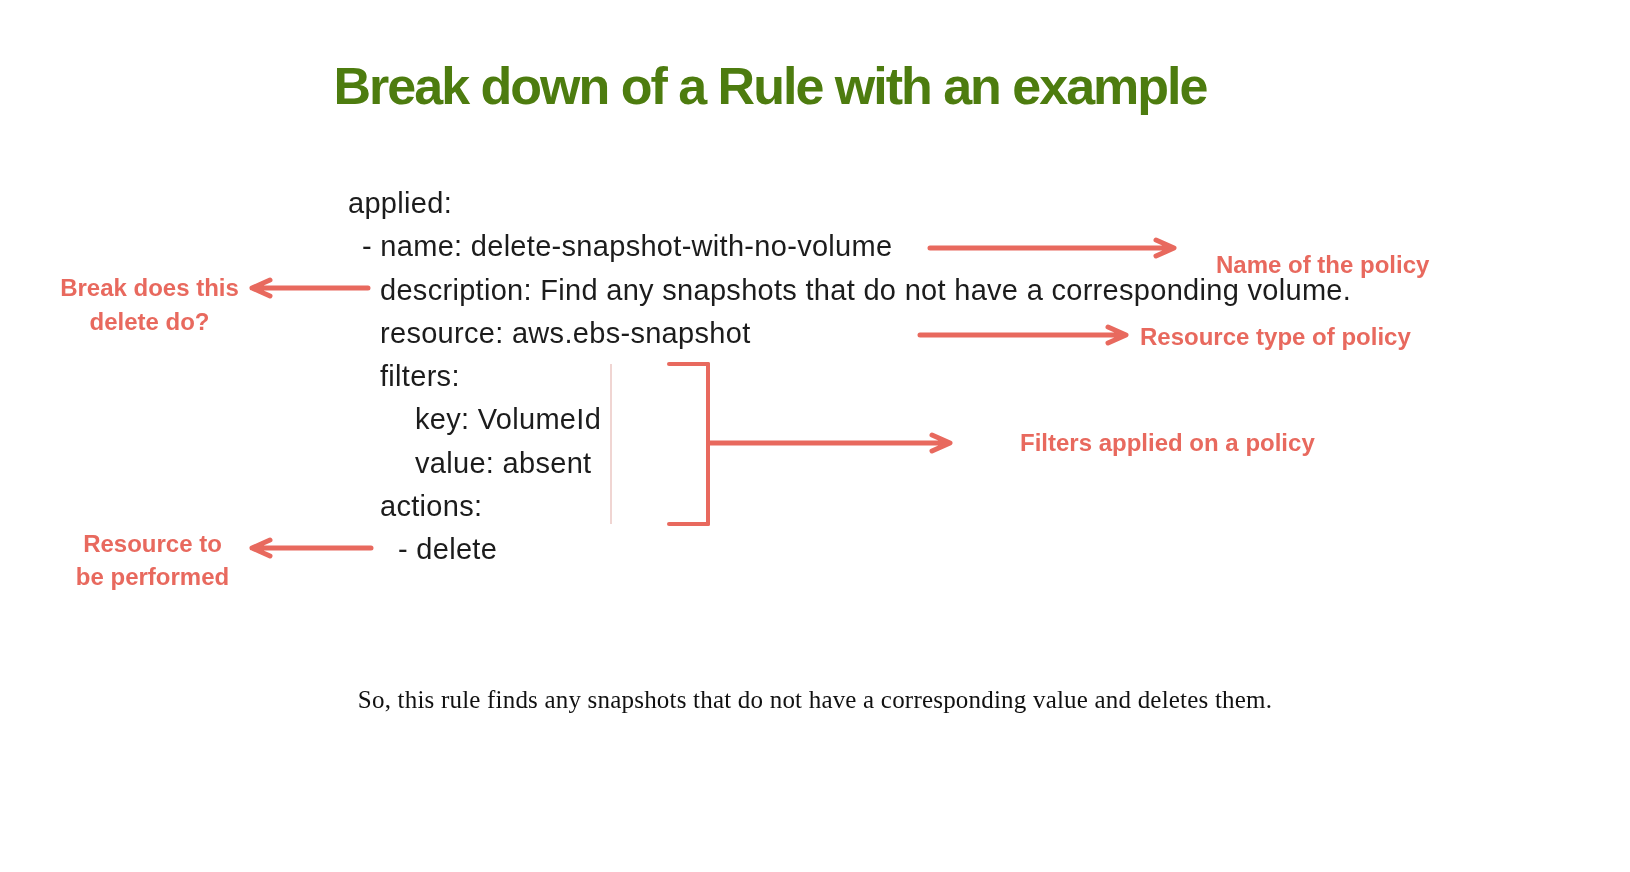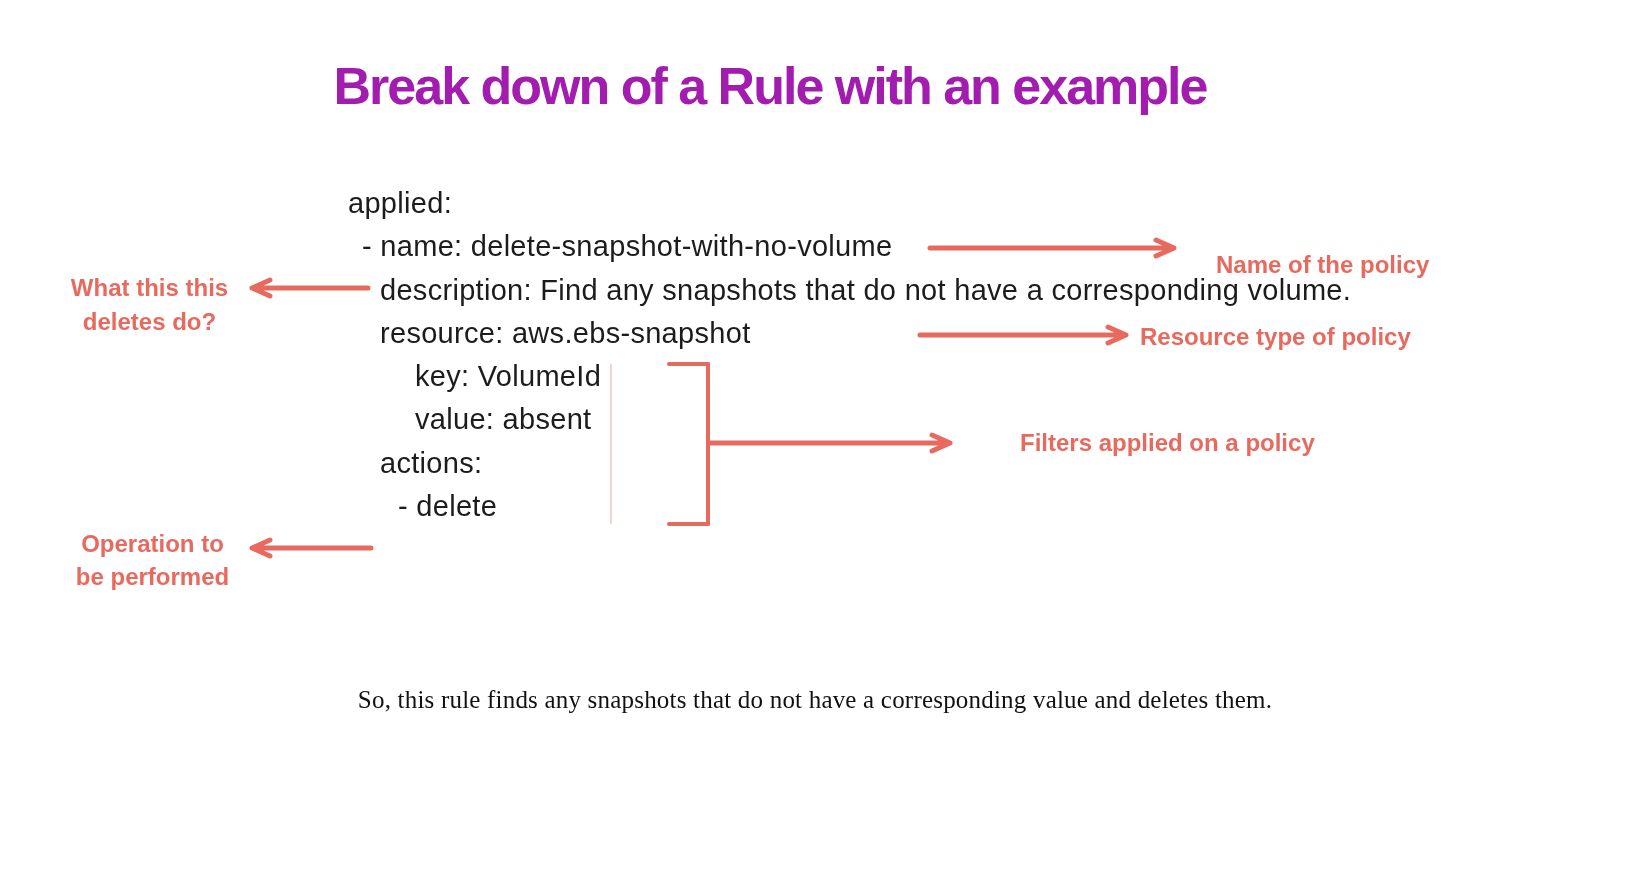--- a/index.html
+++ b/index.html
@@ -9,21 +9,21 @@
     position:relative; overflow:hidden;
     background:#ffffff;
     font-family:"Liberation Sans", sans-serif;
   }
   :root { --accent:#e8695e; --guide:#f0d5d2; --ink:#1c1c1c; }
 
   .title {
     position:absolute; top:56px; left:140px; width:1260px;
     text-align:center;
     font-size:52px; font-weight:800; letter-spacing:-2px;
-    color:#a21caf;
+    color:#4d7c0f;
   }
 
   .code {
     position:absolute; left:348px; top:182px;
     font-size:29px; font-weight:300; letter-spacing:0.3px;
     color:var(--ink);
     white-space:nowrap;
   }
   .code-line { line-height:43.3px; height:43.3px; }
   .ind-0 { padding-left:0; }
@@ -62,37 +62,38 @@
 </head>
 <body>
 
 <div class="title">Break down of a Rule with an example</div>
 
 <div class="code">
   <div class="code-line ind-0">applied:</div>
   <div class="code-line ind-1">- name: delete-snapshot-with-no-volume</div>
   <div class="code-line ind-2">description: Find any snapshots that do not have a corresponding volume.</div>
   <div class="code-line ind-2">resource: aws.ebs-snapshot</div>
+  <div class="code-line ind-2">filters:</div>
   <div class="code-line ind-4">key: VolumeId</div>
   <div class="code-line ind-4">value: absent</div>
   <div class="code-line ind-2">actions:</div>
   <div class="code-line ind-3">- delete</div>
 </div>
 
 <svg class="arrow-svg" style="left:928px; top:236px;" width="254" height="24" viewBox="0 0 254 24">
   <path d="M2 12 H244 M228 4 L246 12 L228 20" fill="none" stroke="#e8695e" stroke-width="5" stroke-linecap="round" stroke-linejoin="round"></path>
 </svg>
 <div class="ann-label" style="left:1216px; top:251px;">Name of the policy</div>
 
 <svg class="arrow-svg" style="left:248px; top:276px;" width="122" height="24" viewBox="0 0 122 24">
   <path d="M120 12 H4 M22 4 L4 12 L22 20" fill="none" stroke="#e8695e" stroke-width="5" stroke-linecap="round" stroke-linejoin="round"></path>
 </svg>
 <div class="ann-label two-line" style="left:42px; top:271px; width:215px;">
-  <div>What this this</div>
-  <div>deletes do?</div>
+  <div>Break does this</div>
+  <div>delete do?</div>
 </div>
 
 <svg class="arrow-svg" style="left:918px; top:323px;" width="216" height="24" viewBox="0 0 216 24">
   <path d="M2 12 H206 M190 4 L208 12 L190 20" fill="none" stroke="#e8695e" stroke-width="5" stroke-linecap="round" stroke-linejoin="round"></path>
 </svg>
 <div class="ann-label" style="left:1140px; top:323px;">Resource type of policy</div>
 
 <div class="guide-line"></div>
 <div class="bracket-part bracket-top"></div>
 <div class="bracket-part bracket-vert"></div>
@@ -100,17 +101,17 @@
 
 <svg class="arrow-svg" style="left:708px; top:431px;" width="250" height="24" viewBox="0 0 250 24">
   <path d="M2 12 H240 M224 4 L242 12 L224 20" fill="none" stroke="#e8695e" stroke-width="5" stroke-linecap="round" stroke-linejoin="round"></path>
 </svg>
 <div class="ann-label" style="left:1020px; top:429px;">Filters applied on a policy</div>
 
 <svg class="arrow-svg" style="left:248px; top:536px;" width="125" height="24" viewBox="0 0 125 24">
   <path d="M123 12 H4 M22 4 L4 12 L22 20" fill="none" stroke="#e8695e" stroke-width="5" stroke-linecap="round" stroke-linejoin="round"></path>
 </svg>
 <div class="ann-label two-line" style="left:45px; top:527px; width:215px; line-height:33px;">
-  <div>Operation to</div>
+  <div>Resource to</div>
   <div>be performed</div>
 </div>
 
 <div class="footer">So, this rule finds any snapshots that do not have a corresponding value and deletes them.</div>
 
 </body></html>

